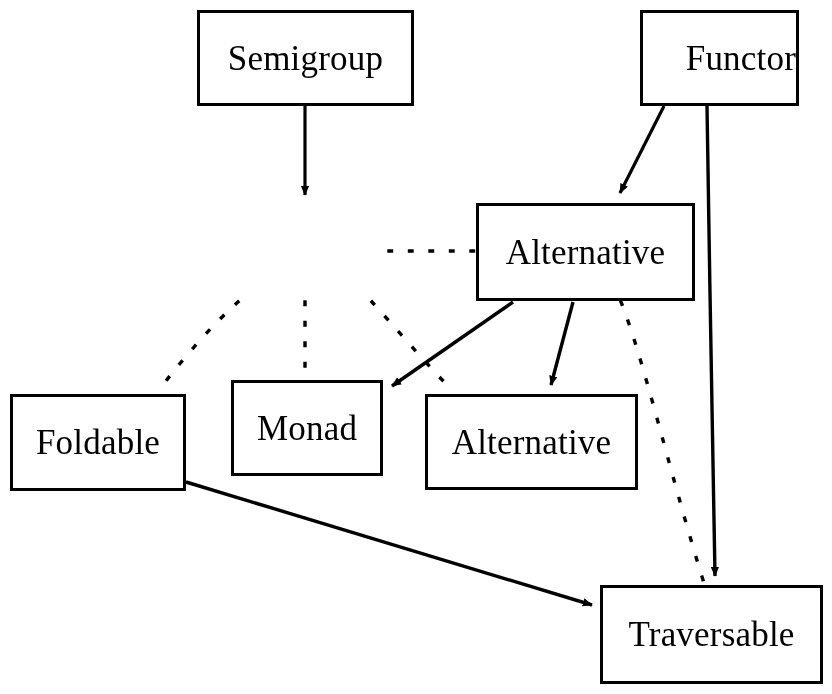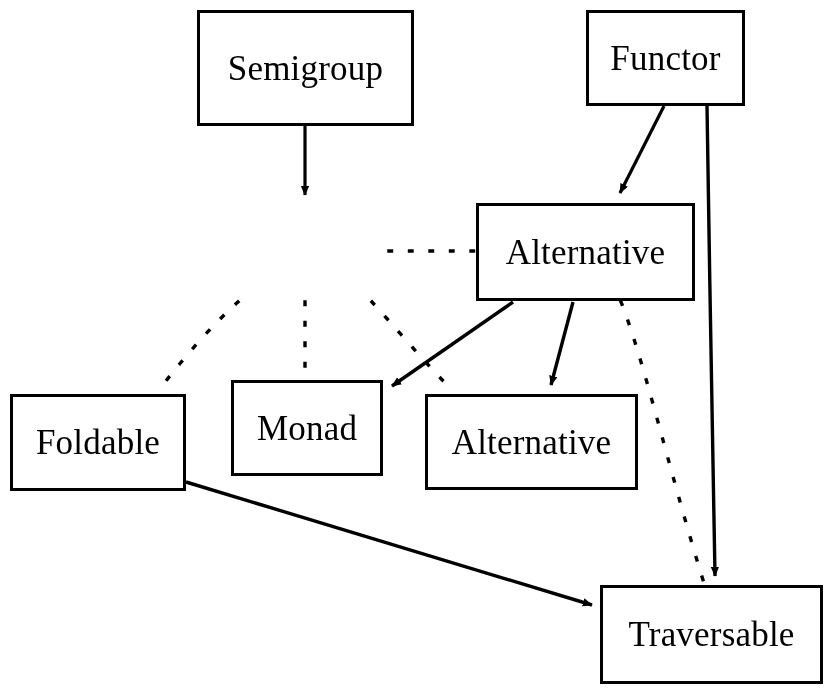--- a/index.html
+++ b/index.html
@@ -46,25 +46,25 @@
 
     <path d="M513,302 L392,386" fill="none" stroke="#000000" stroke-width="3.4" marker-end="url(#arrowhead)"></path>
 
     <path d="M573,302 L551,385" fill="none" stroke="#000000" stroke-width="3.4" marker-end="url(#arrowhead)"></path>
 
     <path d="M621,302 C644,360 669,470 703,580" fill="none" stroke="#000000" stroke-width="3.4" stroke-linecap="square" stroke-dasharray="2.5,18"></path>
 
     <path d="M186,482 L592,605" fill="none" stroke="#000000" stroke-width="3.4" marker-end="url(#arrowhead)"></path>
   </svg>
 
-  <div class="node-box" style="left:197px;top:10px;width:217px;height:116px;">
+  <div class="node-box" style="left:197px;top:10px;width:217px;height:96px;">
     <span class="node-label">Semigroup</span>
   </div>
 
-  <div class="node-box" style="left:586px;top:10px;width:159px;height:96px;">
+  <div class="node-box" style="left:640px;top:10px;width:159px;height:96px;justify-content:flex-end;">
     <span class="node-label">Functor</span>
   </div>
 
 
   <div class="node-box" style="left:476px;top:203px;width:219px;height:98px;">
     <span class="node-label">Alternative</span>
   </div>
 
   <div class="node-box" style="left:10px;top:394px;width:176px;height:97px;">
     <span class="node-label">Foldable</span>

